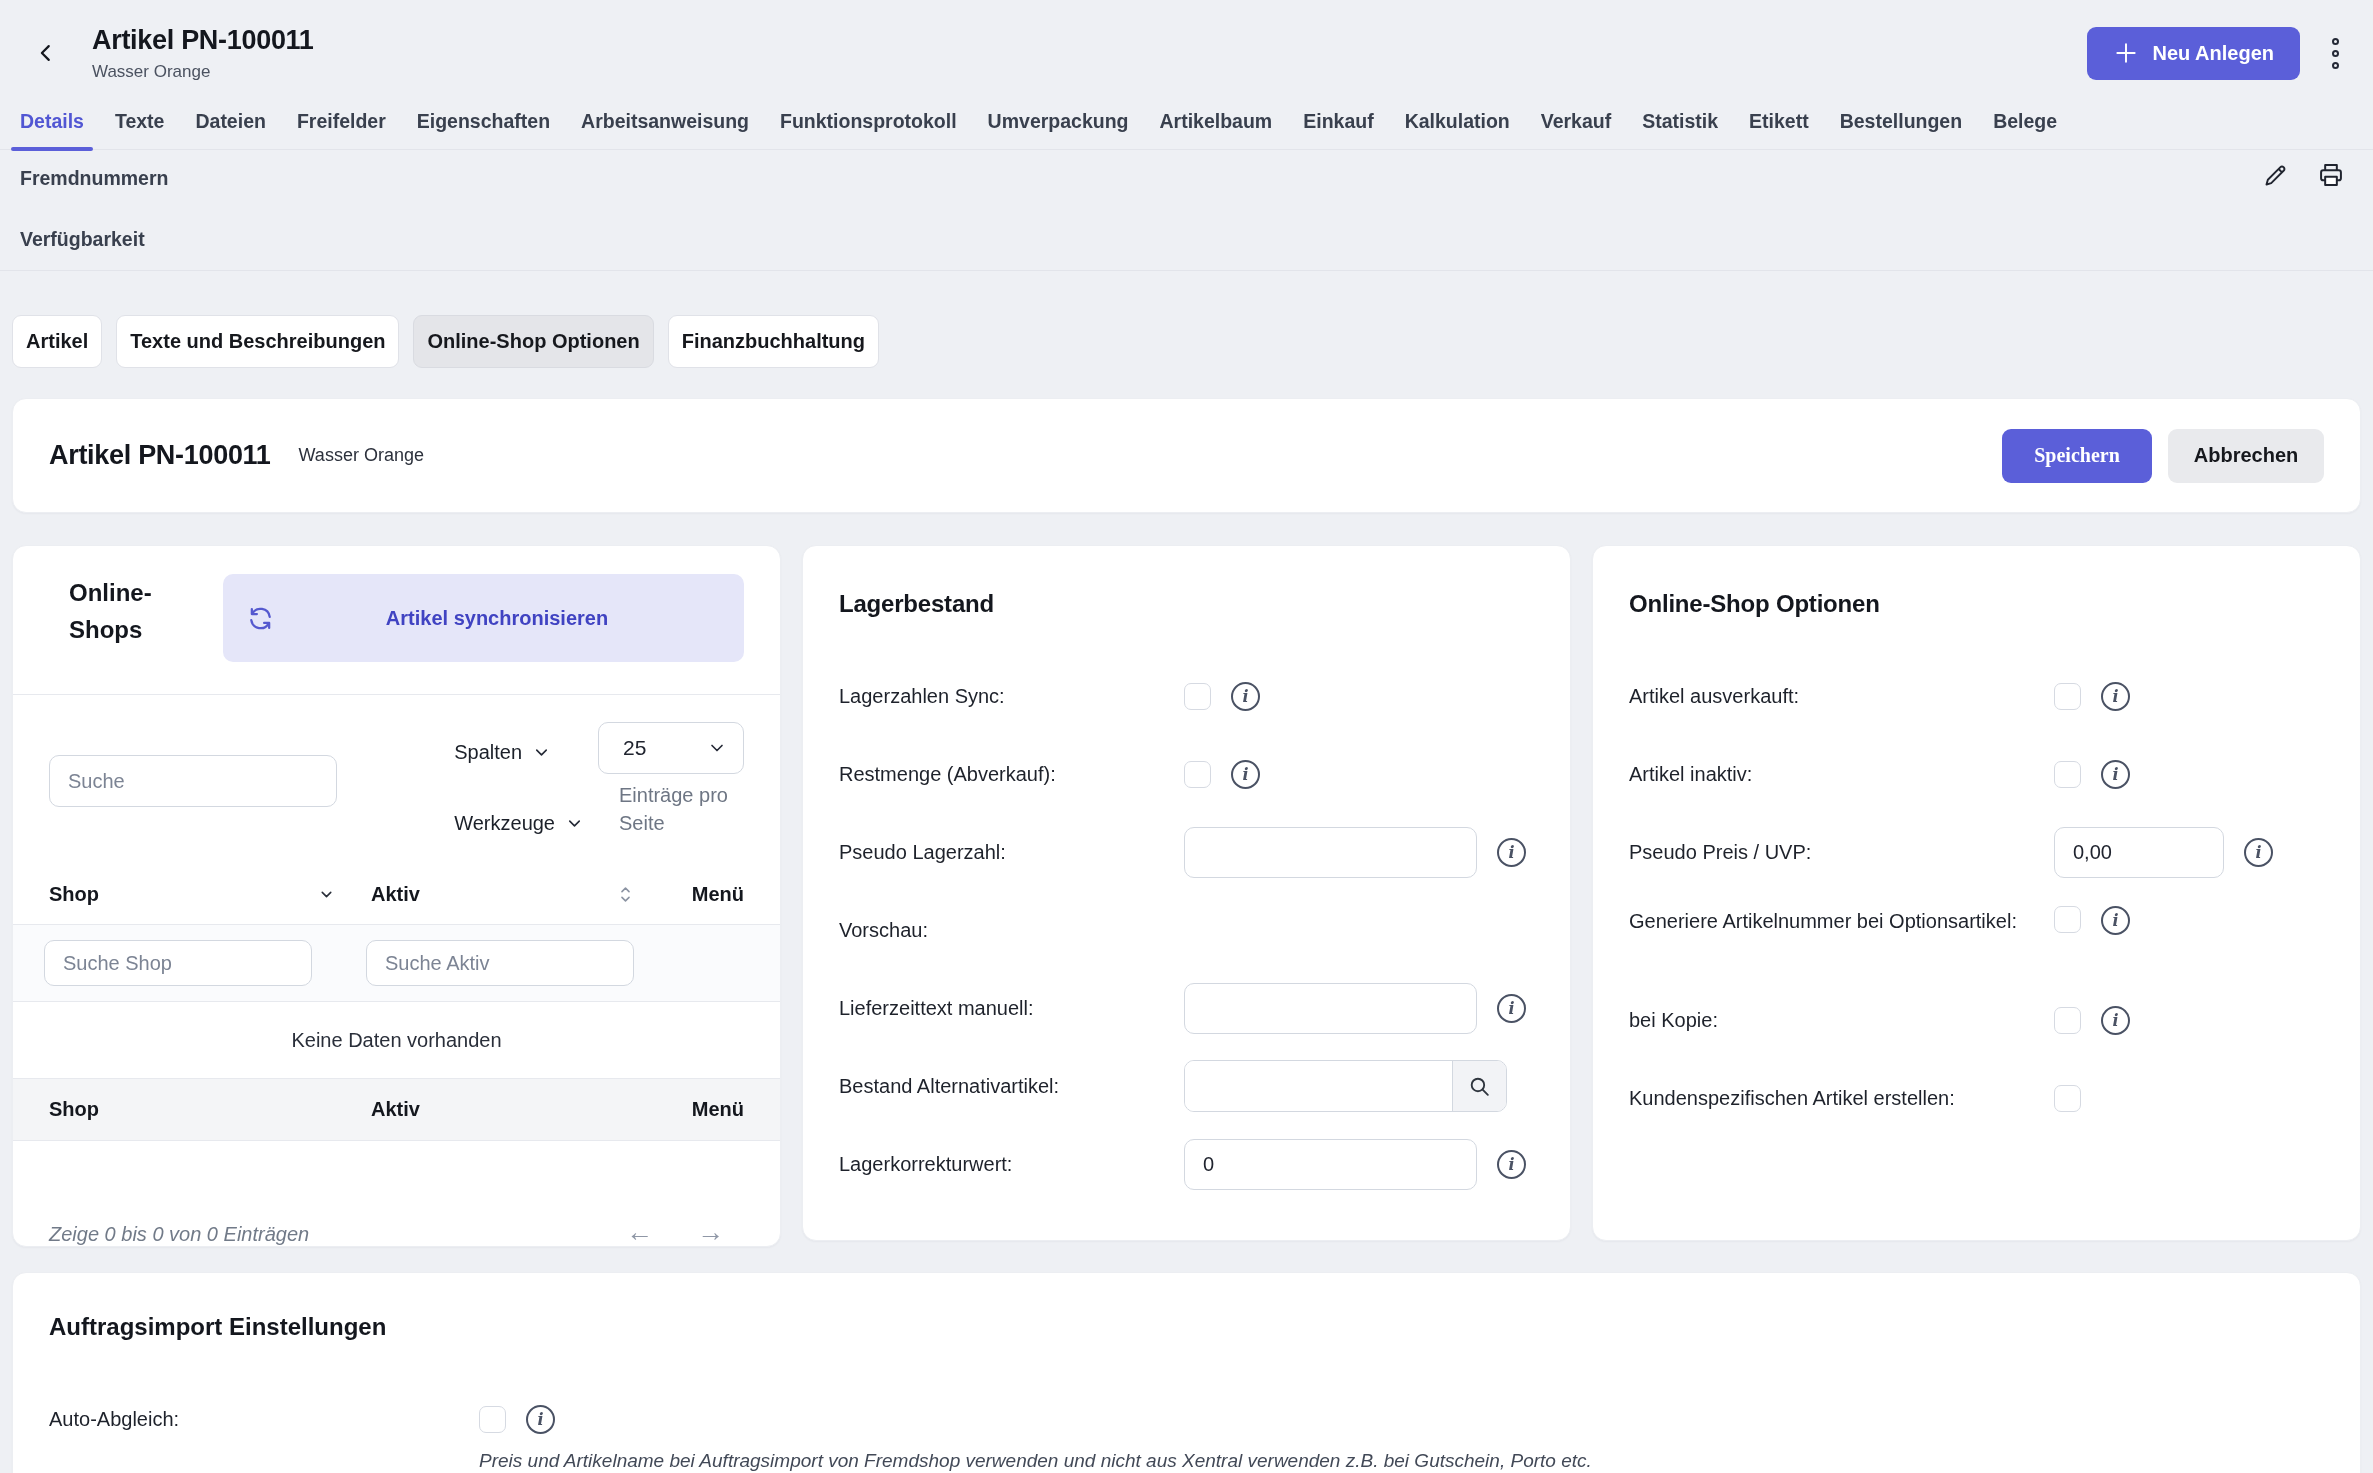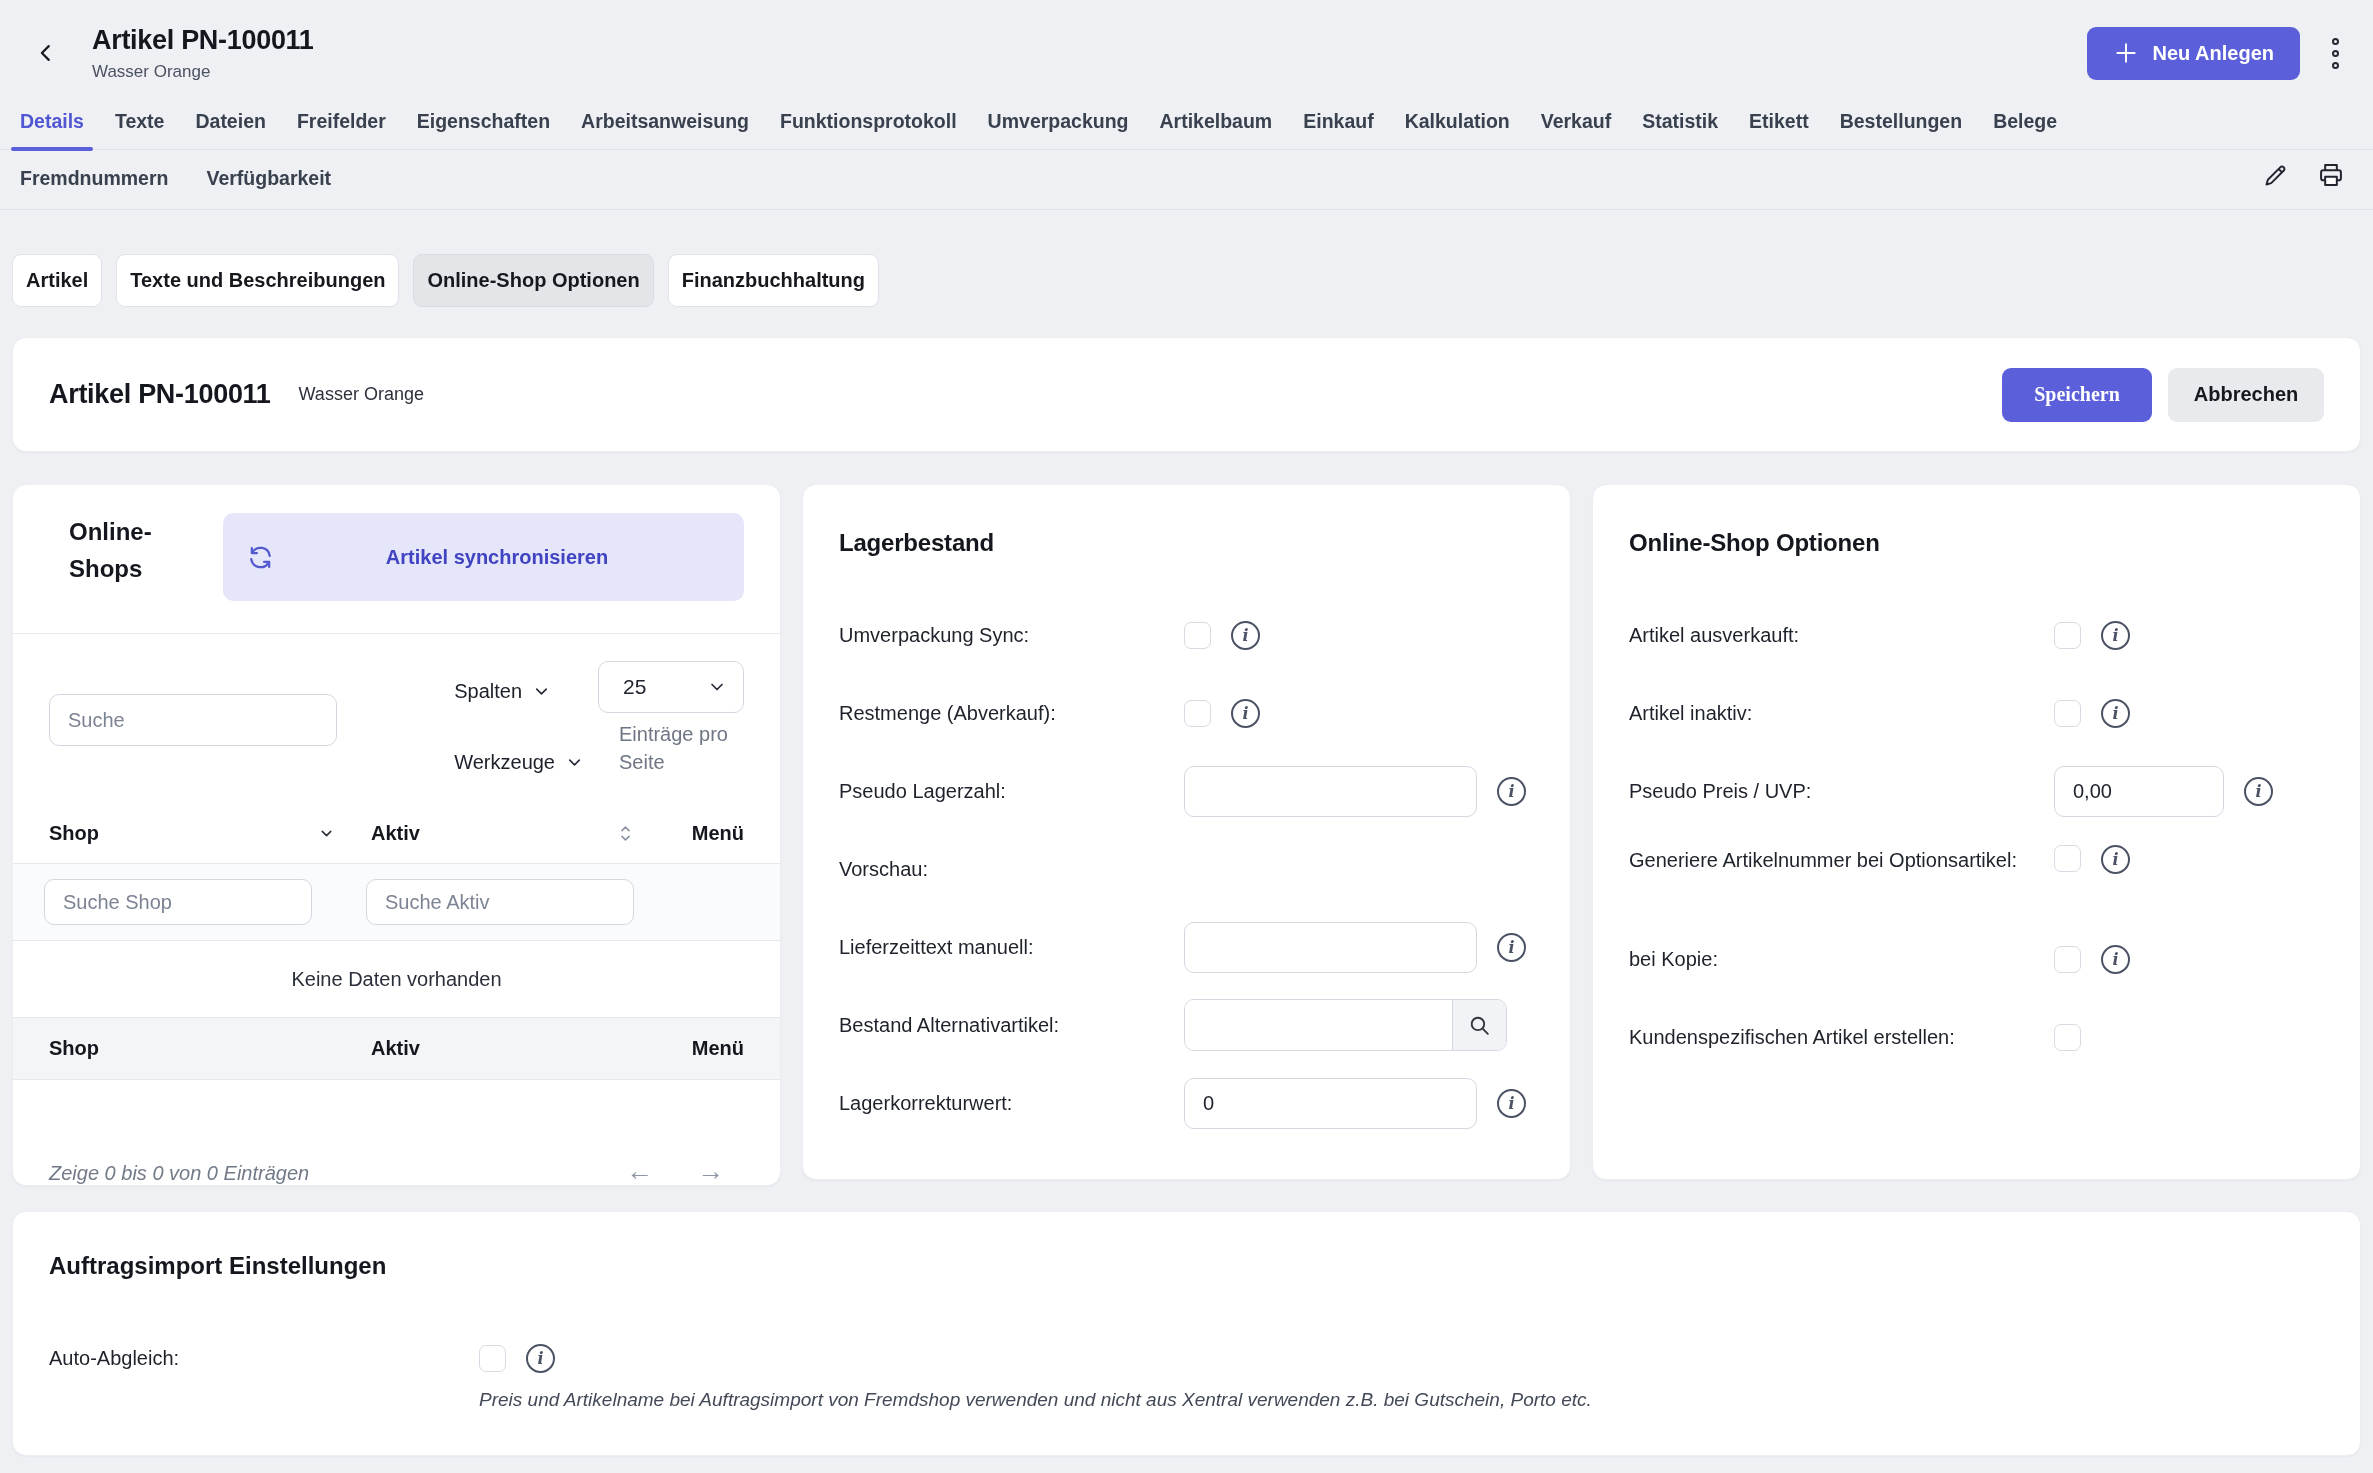--- a/index.html
+++ b/index.html
@@ -25,21 +25,21 @@
     font-family:"Liberation Sans", sans-serif;
   }
   .kebab { margin-left:28px; margin-right:6px; display:flex; flex-direction:column; gap:5px; align-items:center; cursor:pointer; padding:4px; }
   .kebab span { width:7px; height:7px; border:2px solid #242936; border-radius:50%; display:block; }
 
   
   .tabs-row1 { display:flex; gap:31px; padding:10px 20px 0; border-bottom:1px solid #e2e4ea; }
   .tab { position:relative; padding-bottom:16px; font-size:19.5px; font-weight:700; color:#39404e; white-space:nowrap; cursor:pointer; }
   .tab.active { color:#5156d3; }
   .tab.active::after { content:""; position:absolute; left:-9px; right:-9px; bottom:-2px; height:4px; background:#5b5fd9; border-radius:3px; }
-  .tabs-row2 { display:flex; gap:38px; padding:17px 20px 19px; border-bottom:1px solid #e2e4ea; position:relative; }
+  .tabs-row2 { display:flex; gap:38px; padding:17px 20px 19px; border-bottom:1px solid #e2e4ea; position:relative;flex-direction:column; }
   .tool-icons { position:absolute; right:27px; top:10px; display:flex; gap:26px; }
   .tool-icons .ticon { width:30px; height:30px; display:flex; align-items:center; justify-content:center; cursor:pointer; }
 
   
   .pills { display:flex; gap:14px; margin:44px 12px 30px; }
   .pill {
     height:53px; padding:0 13px; display:flex; align-items:center;
     background:#fff; border:1px solid #e0e2e8; border-radius:9px;
     font-size:20px; font-weight:700; color:#16181d; cursor:pointer; white-space:nowrap;
   }
@@ -286,21 +286,21 @@
         <span class="arrow">←</span>
         <span class="arrow">→</span>
       </div>
     </div>
   </div>
 
   <div class="card form-panel">
     <div class="fp-title">Lagerbestand</div>
 
     <div class="f-row">
-      <div class="f-label lw-b">Umverpackung Sync:</div>
+      <div class="f-label lw-b">Lagerzahlen Sync:</div>
       <div class="checkbox"></div>
       <div class="info">i</div>
     </div>
 
     <div class="f-row">
       <div class="f-label lw-b">Restmenge (Abverkauf):</div>
       <div class="checkbox"></div>
       <div class="info">i</div>
     </div>
 

